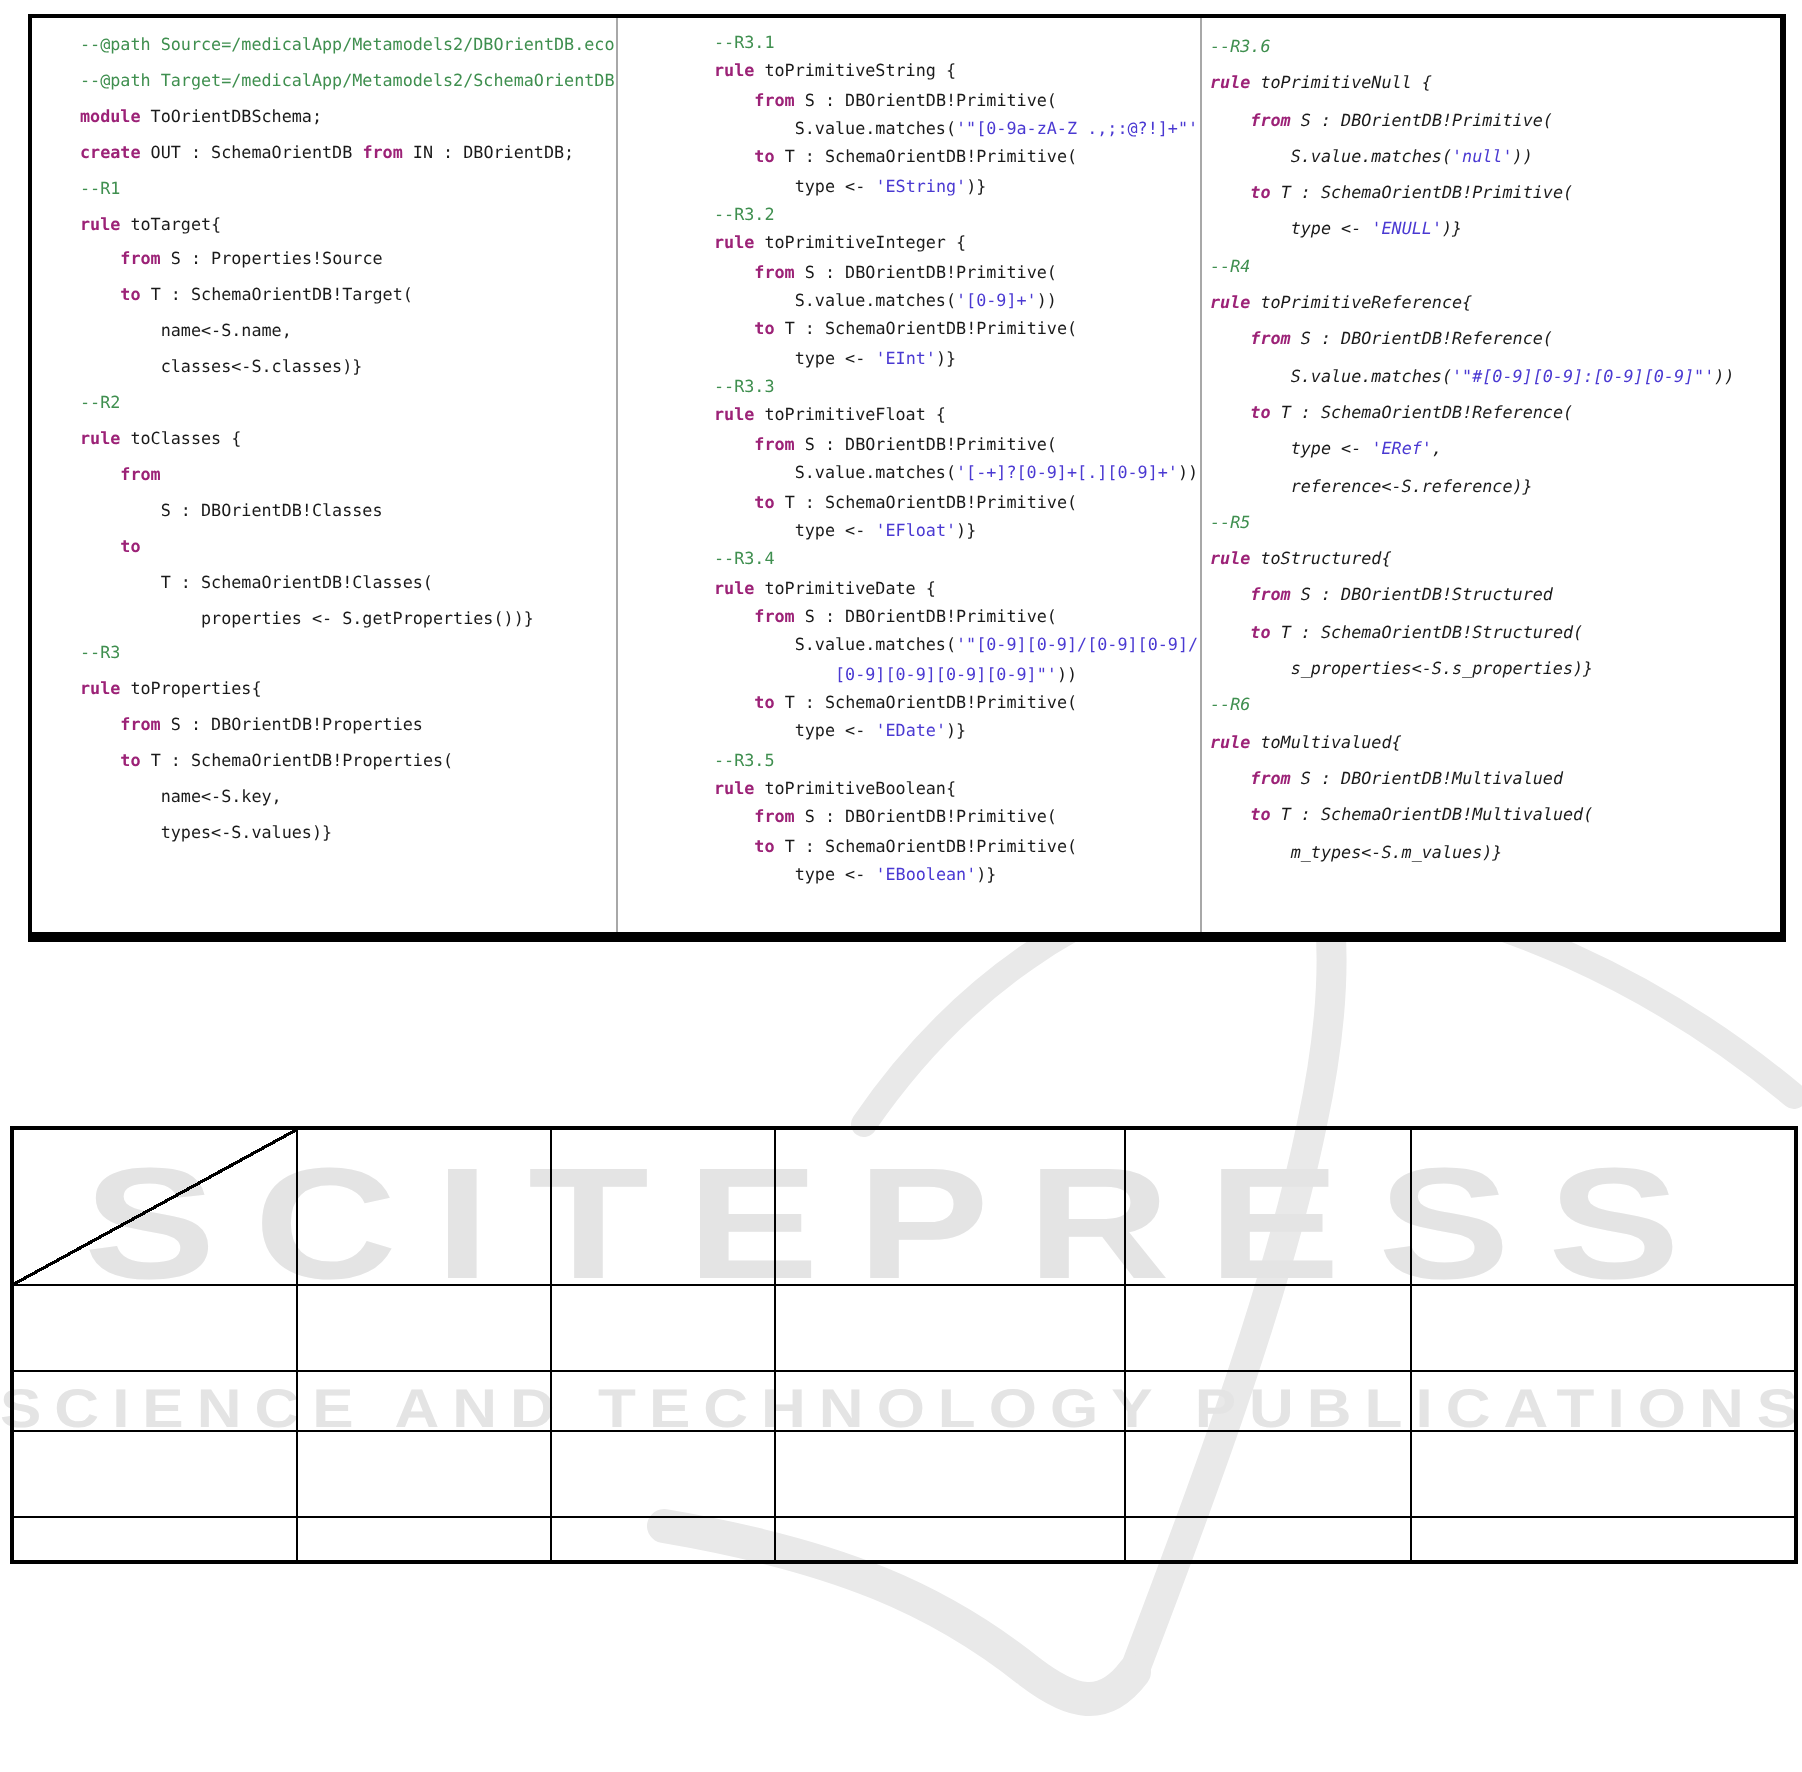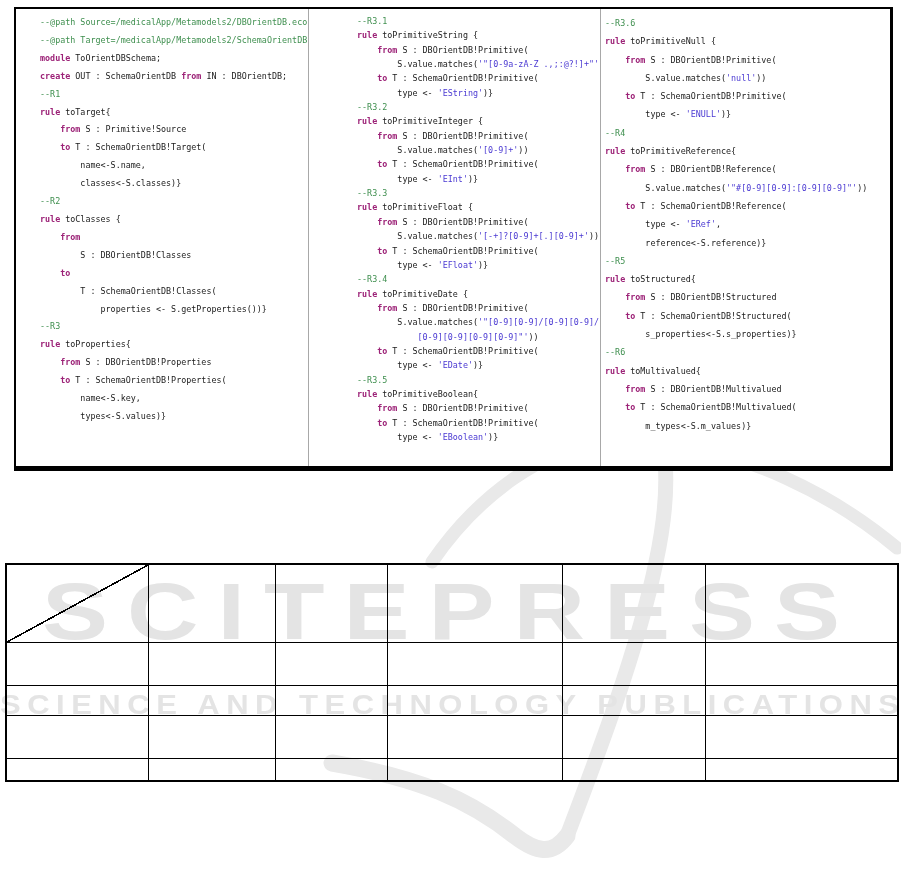--- a/index.html
+++ b/index.html
@@ -19,21 +19,21 @@
             transform:scaleY(0.88);transform-origin:top center;}
 
   
   #codebox{position:absolute;left:14px;top:7px;width:879px;height:464px;z-index:2;
            background:#fff;border:2px solid #000;border-right-width:3px;border-bottom-width:5px;
            box-sizing:border-box;display:flex;}
   .codecol{box-sizing:border-box;overflow:hidden;padding:5px 2px 0 24px;}
   .codecol+.codecol{border-left:1px solid #a8a8a8;padding-left:4px;}
   #code-col-0{width:292px;}
   #code-col-1{width:292px;}
-  #code-col-2{width:290px;}
+  #code-col-2{width:290px;font-style:italic;}
   .ln{white-space:pre;font-family:"DejaVu Sans Mono","Liberation Mono",monospace;
       font-size:8.4px;}
   #code-col-0 .ln{line-height:17.9px;}
   #code-col-1 .ln{line-height:14.35px;margin-left:44px;}
   #code-col-2 .ln{line-height:18.3px;}
   .k{font-weight:bold;}
 
   
   #tablewrap{position:absolute;left:5px;top:563px;z-index:1;
              border:2px solid #000;box-sizing:content-box;}
@@ -65,21 +65,21 @@
   </div>
 
   <div id="codebox">
     <div class="codecol" id="code-col-0">
         <div class="ln"><span class="c">--@path Source=/medicalApp/Metamodels2/DBOrientDB.ecore</span></div>
         <div class="ln"><span class="c">--@path Target=/medicalApp/Metamodels2/SchemaOrientDB.ecore</span></div>
         <div class="ln"><span class="k">module </span><span class="p">ToOrientDBSchema;</span></div>
         <div class="ln"><span class="k">create </span><span class="p">OUT : SchemaOrientDB </span><span class="k">from </span><span class="p">IN : DBOrientDB;</span></div>
         <div class="ln"><span class="c">--R1</span></div>
         <div class="ln"><span class="k">rule </span><span class="p">toTarget{</span></div>
-        <div class="ln"><span class="p">    </span><span class="k">from </span><span class="p">S : Primitive!Source</span></div>
+        <div class="ln"><span class="p">    </span><span class="k">from </span><span class="p">S : Properties!Source</span></div>
         <div class="ln"><span class="p">    </span><span class="k">to </span><span class="p">T : SchemaOrientDB!Target(</span></div>
         <div class="ln"><span class="p">        name&lt;-S.name,</span></div>
         <div class="ln"><span class="p">        classes&lt;-S.classes)}</span></div>
         <div class="ln"><span class="c">--R2</span></div>
         <div class="ln"><span class="k">rule </span><span class="p">toClasses {</span></div>
         <div class="ln"><span class="p">    </span><span class="k">from</span></div>
         <div class="ln"><span class="p">        S : DBOrientDB!Classes</span></div>
         <div class="ln"><span class="p">    </span><span class="k">to</span></div>
         <div class="ln"><span class="p">        T : SchemaOrientDB!Classes(</span></div>
         <div class="ln"><span class="p">            properties &lt;- S.getProperties())}</span></div>

